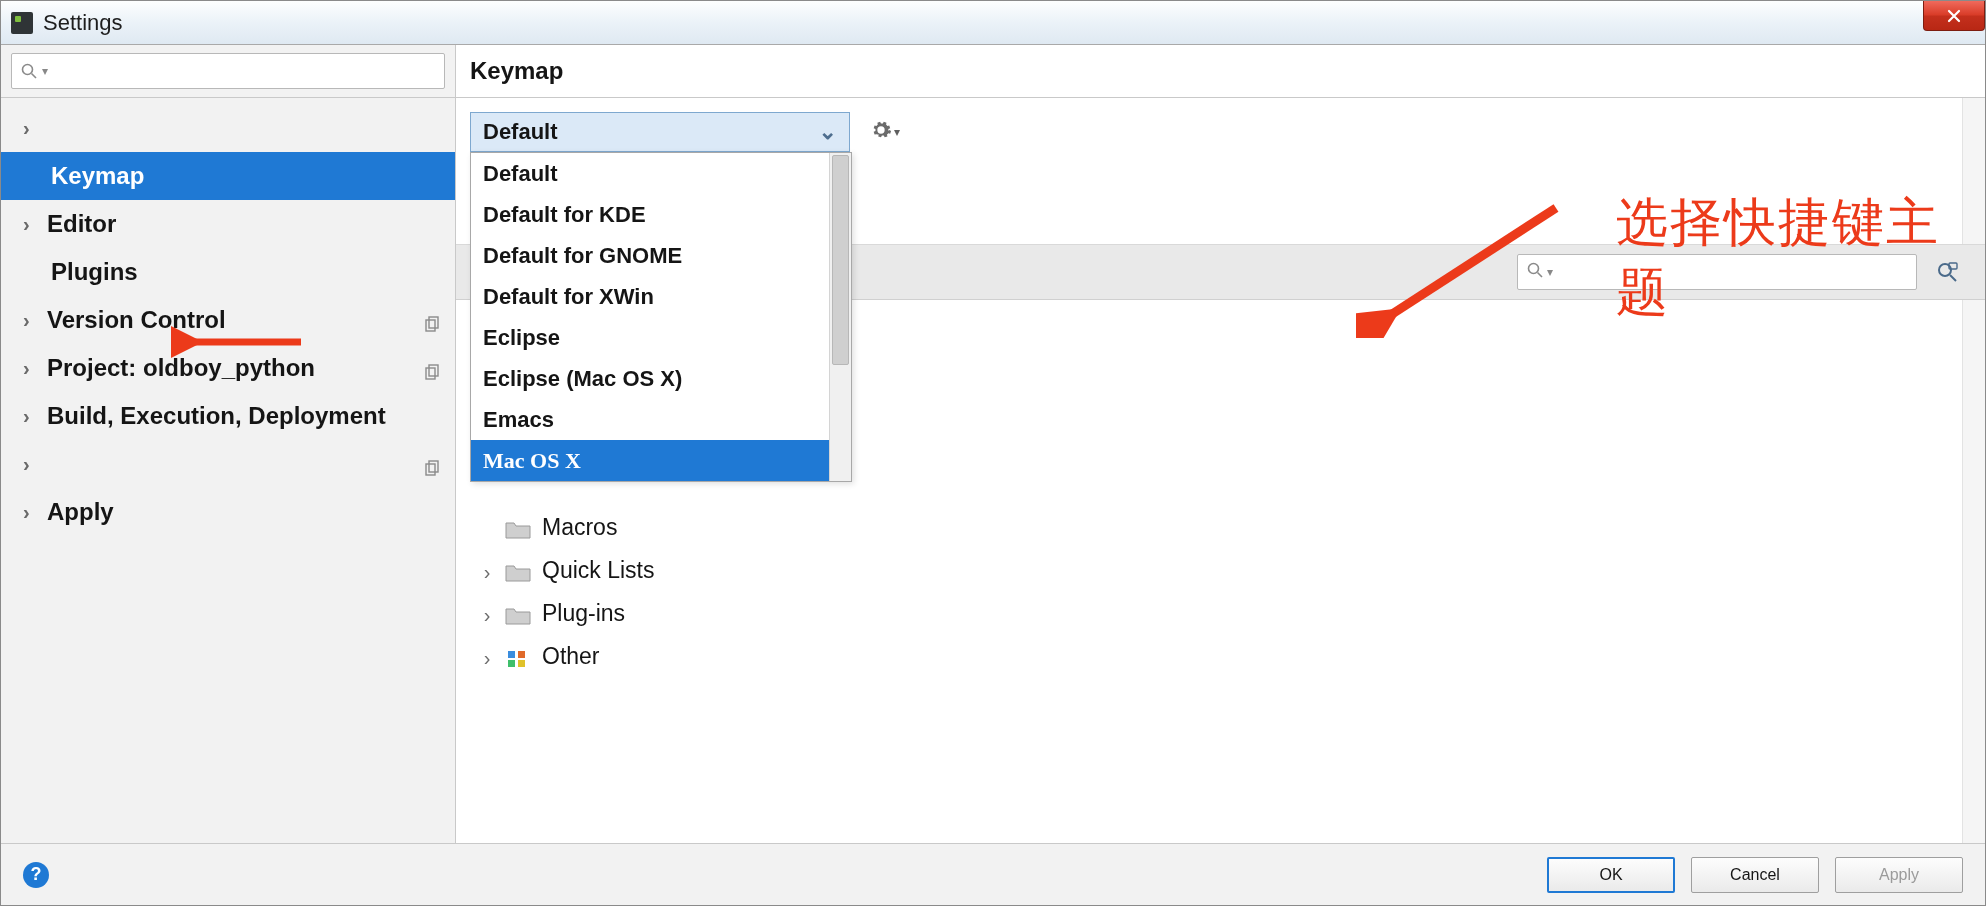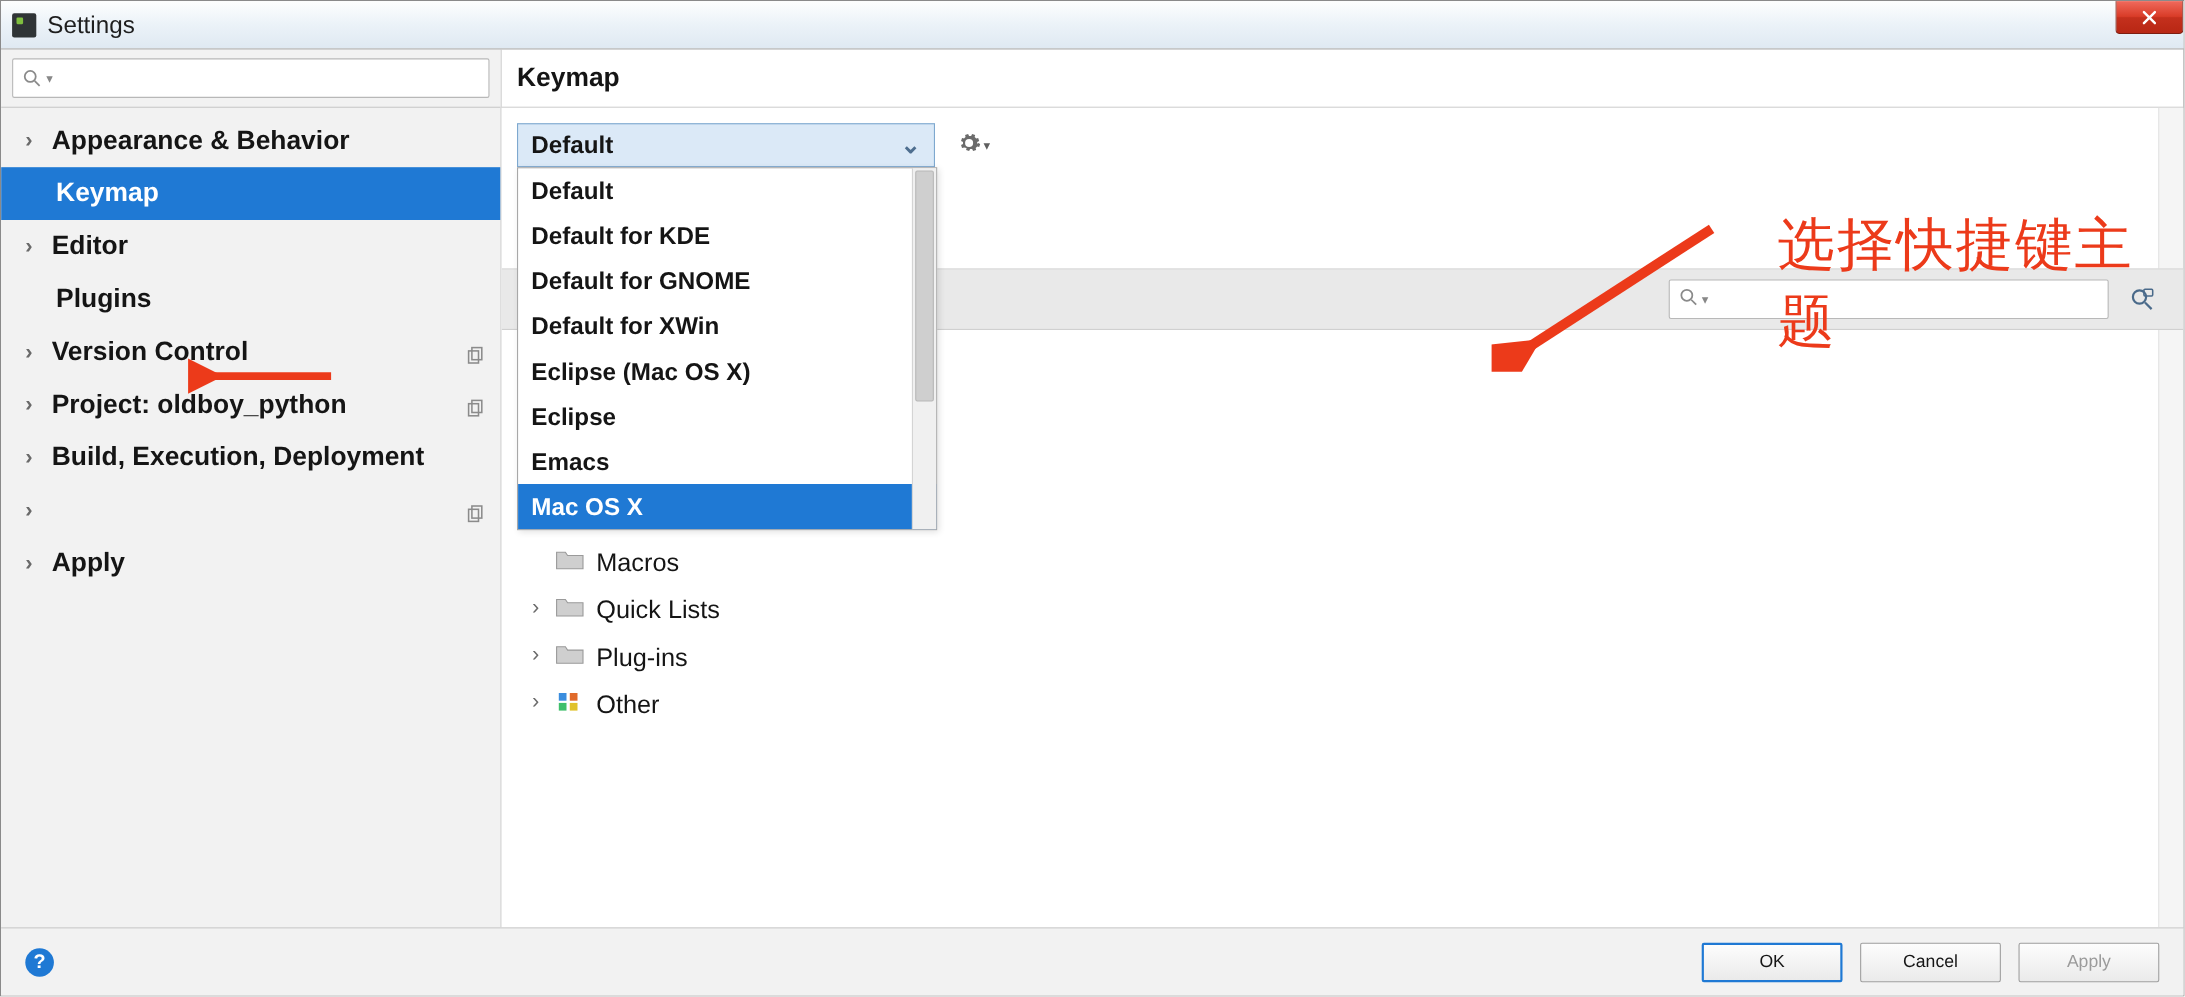--- a/index.html
+++ b/index.html
@@ -95,25 +95,25 @@
     background: #f0f0f0; border-left: 1px solid #d4d4d4;
   }
   .dd-scroll-thumb {
     position: absolute; left: 2px; right: 2px; top: 2px; height: 210px;
     background: #cfcfcf; border: 1px solid #b7b7b7; border-radius: 2px;
   }
   .dd-item {
     height: 41px; display: flex; align-items: center; padding-left: 12px;
     font-size: 22px; font-weight: 700; color: #151515;
   }
-  .dd-item.hovered { background: #1f79d4; color: #fff; }
+  .dd-item.hovered { background: #1f79d4; color: #fff; font-family: Liberation Serif, serif; }
 
   
   .tree2 { position: absolute; left: 14px; top: 400px; }
-  .t2-row { height: 43px; display: flex; align-items: flex-start; font-size: 23px; color: #151515; }
+  .t2-row { height: 43px; display: flex; align-items: flex-end; font-size: 23px; color: #151515; }
   .t2-row .exp { width: 34px; text-align: center; color: #6b6b6b; font-size: 20px; }
   .t2-row .fold { width: 28px; height: 22px; margin-right: 10px; }
   .t2-row .fold svg { width: 28px; height: 22px; display:block; }
   .t2-row.noexp .exp { visibility: hidden; }
 
   
   .sub-toolbar {
     position: absolute; left: 0; right: 0; top: 146px; height: 56px;
     background: #e9e9e9; border-top: 1px solid #d9d9d9; border-bottom: 1px solid #d0d0d0;
     display: flex; align-items: center; justify-content: flex-end; padding-right: 26px; gap: 18px;
@@ -189,21 +189,20 @@
               </svg>
           </span>
           <span class="chev">▾</span>
           <input type="text" style="border: none; outline: none; flex: 1 1 0%; font-size: 18px;" placeholder="">
         </div>
       </div>
 
       <div class="tree">
         <div class="tree-item">
           <span class="disc">›</span>
-          <span>Appearance &amp; Behavior</span>
         </div>
 
         <div class="tree-item child selected">
           <span>Keymap</span>
 
           <svg class="annot-arrow2" viewBox="0 0 140 50">
             <defs>
                 <marker id="ah2" markerWidth="12" markerHeight="12" refX="2" refY="6" orient="auto">
                   <path d="M12 0 L0 6 L12 12 Z" fill="#ec3a1a"></path>
                 </marker>
@@ -308,24 +307,24 @@
           <div class="dd-item">
               <span>Default for KDE</span>
             </div>
           <div class="dd-item">
               <span>Default for GNOME</span>
             </div>
           <div class="dd-item">
               <span>Default for XWin</span>
             </div>
           <div class="dd-item">
+              <span>Eclipse</span>
+            </div>
+          <div class="dd-item">
               <span>Eclipse (Mac OS X)</span>
-            </div>
-          <div class="dd-item">
-              <span>Eclipse</span>
             </div>
           <div class="dd-item">
               <span>Emacs</span>
             </div>
           <div class="dd-item hovered">
               <span>Mac OS X</span>
             </div>
           <div class="dd-scroll-track">
             <div class="dd-scroll-thumb"></div>
           </div>

